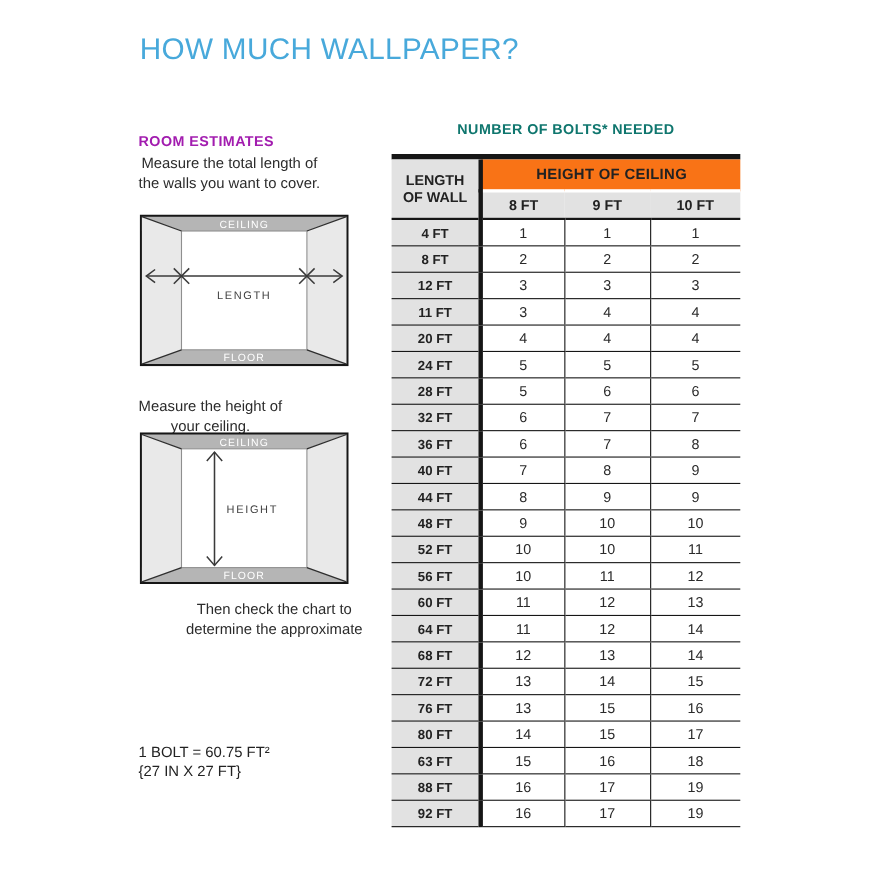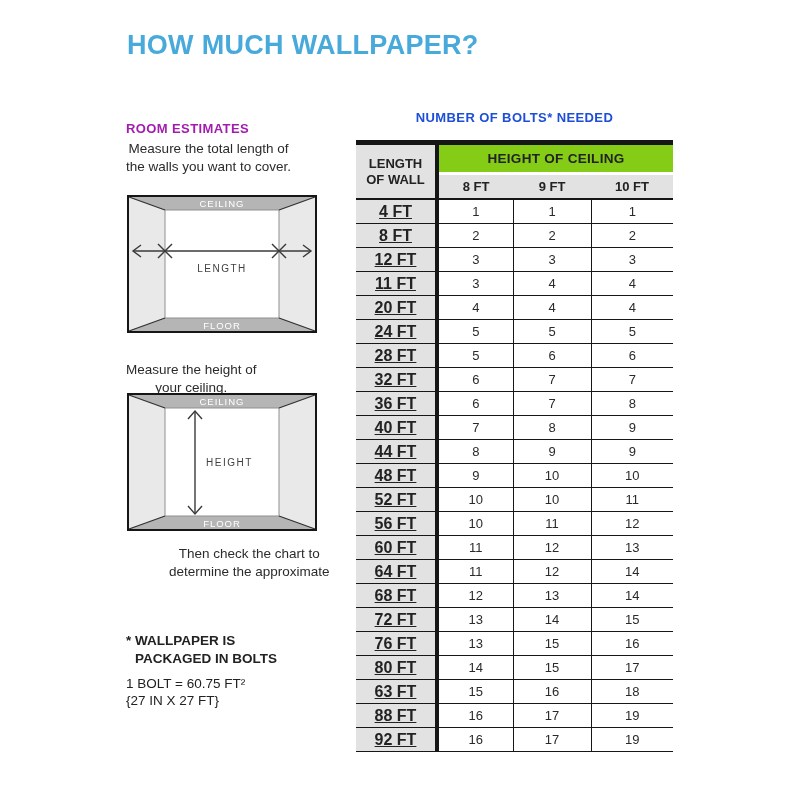--- a/index.html
+++ b/index.html
@@ -8,21 +8,21 @@
     font-family: "Liberation Sans", "DejaVu Sans", sans-serif;
     color: #2b2b2b;
     position: relative;
     overflow: hidden;
   }
   .page { position: absolute; inset: 0; background: #fff; }
 
   .title {
     position: absolute; left: 127px; top: 30px;
     margin: 0;
-    font-size: 27px; font-weight: bold; color: #48a9db;
+    font-size: 27px; font-weight: normal; color: #48a9db;
     letter-spacing: 0.3px;
     white-space: nowrap;
   }
 
   .sec-heading {
     position: absolute; left: 126px; top: 121px;
     font-size: 13px; font-weight: bold; color: #a21caf;
     letter-spacing: 0.4px; white-space: nowrap;
   }
 
@@ -49,54 +49,54 @@
 
   .boltinfo {
     margin: 0; position: absolute; left: 126px; top: 675px;
     font-size: 13.5px; line-height: 17px; font-weight: normal; color: #222;
     white-space: nowrap;
   }
 
   
   .table-wrap { position: absolute; left: 356px; top: 110px; width: 317px; }
   .table-heading {
-    text-align: center; color: #1d4ed8; font-weight: bold;
+    text-align: center; color: #0f766e; font-weight: bold;
     font-size: 13px; letter-spacing: 0.4px;
     margin-bottom: 15px; white-space: nowrap;
   }
   .top-bar { height: 5px; background: #161616; }
 
   table.bolts {
     border-collapse: collapse; width: 317px; table-layout: fixed;
   }
   table.bolts th, table.bolts td { padding: 0; text-align: center; vertical-align: middle; }
 
   th.rowlabel-th {
     background: #e2e2e2;
     border-right: 4px solid #161616;
     border-bottom: 2px solid #161616;
     font-size: 13px; font-weight: bold; line-height: 16px; color: #222;
   }
   th.group-th {
-    background: #84cc16;
+    background: #f97316;
     border-bottom: 3px solid #ffffff;
     height: 27px;
     font-size: 13.5px; font-weight: bold; letter-spacing: 0.3px; color: #222;
   }
   th.ft-th {
     background: #e2e2e2;
     border-bottom: 2px solid #161616;
     height: 23px;
     font-size: 13px; font-weight: bold; color: #222;
   }
 
   tbody td { height: 23px; border-bottom: 1.5px solid #161616; font-size: 13px; color: #2a2a2a; }
   tbody td.rowlabel {
-    background: #e2e2e2; font-weight: bold; font-size: 16px;
-    border-right: 4px solid #161616; color: #222; text-decoration: underline;
+    background: #e2e2e2; font-weight: bold; font-size: 12px;
+    border-right: 4px solid #161616; color: #222;
   }
   tbody td.c1, tbody td.c2 { border-left: 1.5px solid #161616; }
 
   
   .diag text { font-family: "Liberation Sans", "DejaVu Sans", sans-serif; }
 </style>
 </head>
 <body>
 
 <div class="page">
@@ -154,21 +154,20 @@
     <g stroke="#3a3a3a" stroke-width="1.4" fill="none">
       <line x1="68" y1="18" x2="68" y2="121"></line>
       <polyline points="61,26 68,18 75,26"></polyline>
       <polyline points="61,113 68,121 75,113"></polyline>
     </g>
     <text x="79" y="73" text-anchor="start" font-size="10" letter-spacing="1.5" fill="#3f3f3f">HEIGHT</text>
   </svg>
 
   <p class="body-text p3"><span>Then check the chart to</span><br><span>determine the approximate</span><br></p>
 
-  <p class="footnote"><span>* WALLPAPER IS</span><br><span class="indent">PACKAGED IN BOLTS</span></p>
 
   <p class="boltinfo"><span>1 BOLT = 60.75 FT²</span><br><span>{27 IN X 27 FT}</span></p>
 
   <div class="table-wrap">
     <div class="table-heading">NUMBER OF BOLTS* NEEDED</div>
     <div class="top-bar"></div>
     <table class="bolts">
       <colgroup>
         <col style="width:81px">
         <col style="width:76px">

